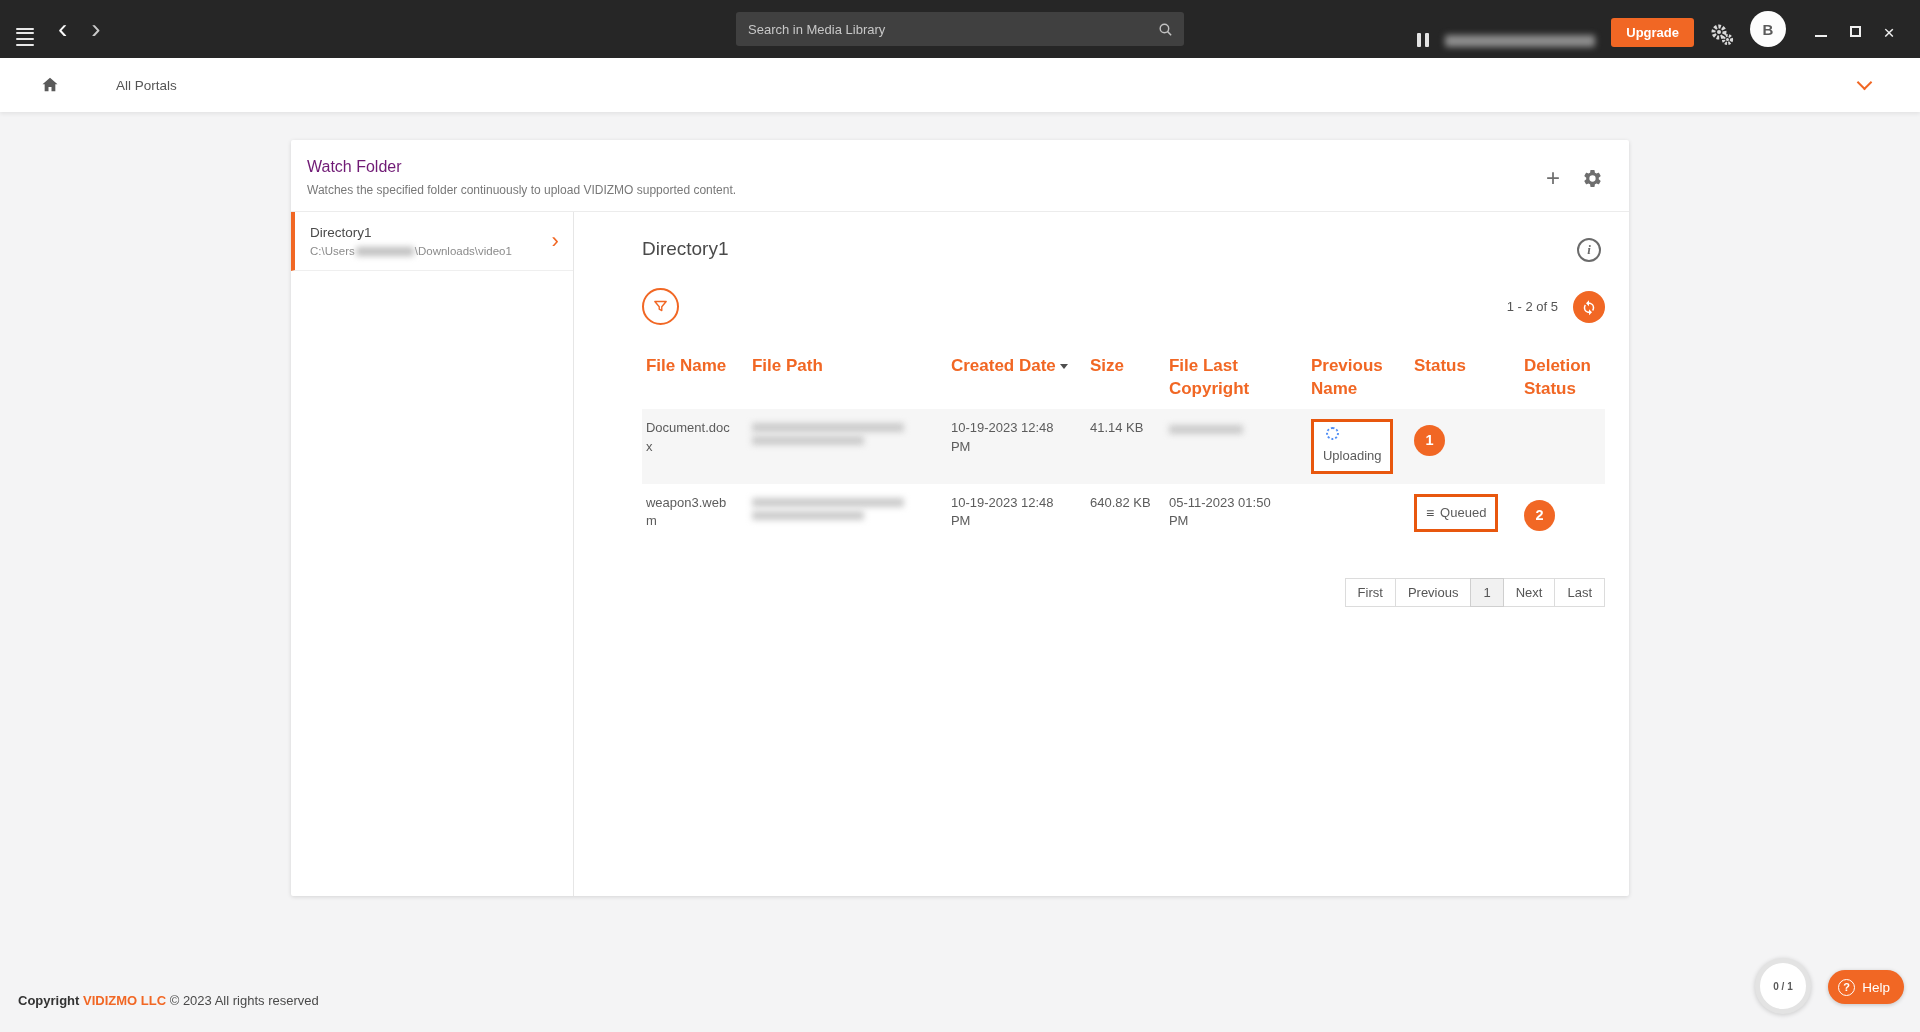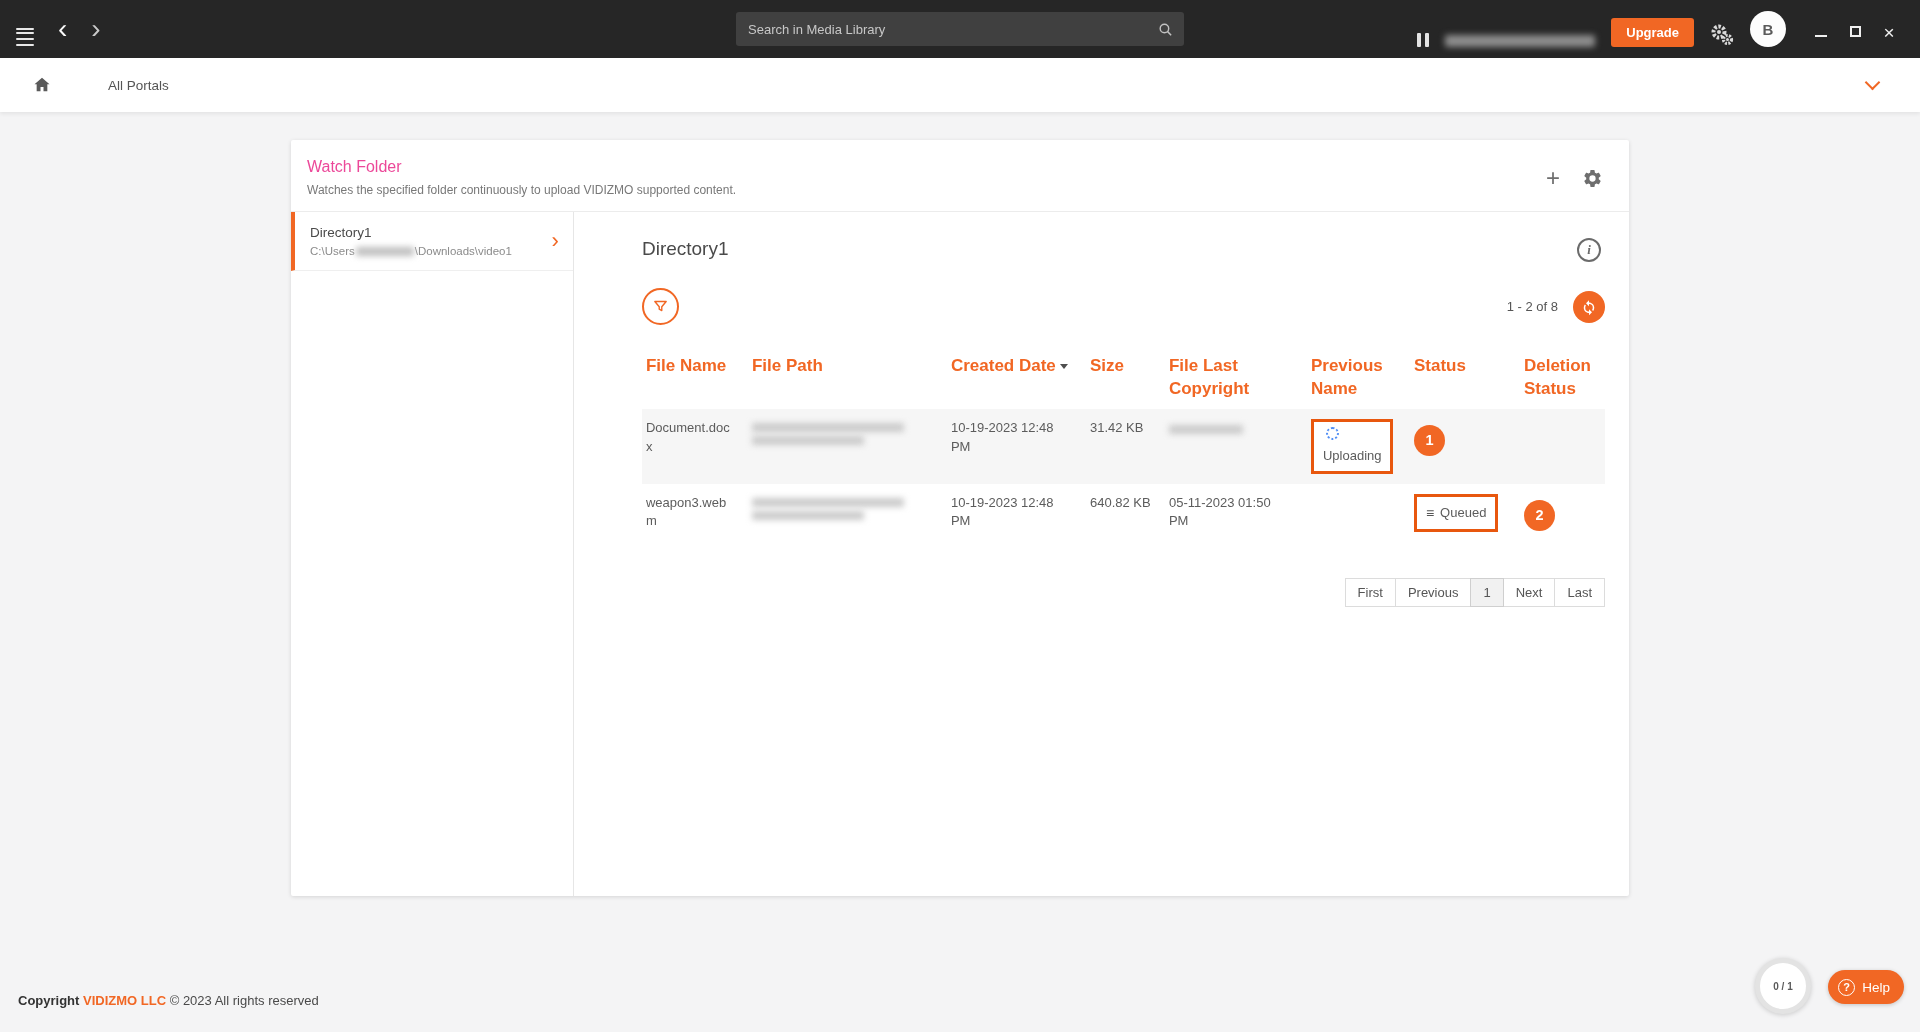--- a/index.html
+++ b/index.html
@@ -52,42 +52,42 @@
   }
   .win-controls { display: flex; align-items: center; gap: 4px; margin-left: 4px; }
   .win-controls button { width: 30px; height: 30px; background: transparent; border: 0; color: #fff; position: relative; }
   .min-bar { display: inline-block; width: 12px; height: 2px; background: #efefef; }
   .max-box { display: inline-block; width: 11px; height: 11px; border: 2px solid #efefef; }
   .close-glyph { font-size: 19px; color: #efefef; line-height: 1; }
 
   
   .breadbar {
     height: 54px; background: #fff; display: flex; align-items: center;
-    padding: 0 32px; box-shadow: 0 2px 4px rgba(0,0,0,.07); position: relative; z-index: 4;
+    padding: 0 40px; box-shadow: 0 2px 4px rgba(0,0,0,.07); position: relative; z-index: 4;
   }
   .home-btn { background: transparent; border: 0; display: flex; }
   .crumb-label { margin-left: 56px; font-size: 13.5px; color: #555; cursor: pointer; }
   .chev-down {
     margin-left: auto; width: 11px; height: 11px;
     border-right: 2.5px solid #f16724; border-bottom: 2.5px solid #f16724;
     transform: rotate(45deg); cursor: pointer; margin-right: 10px; margin-top: -5px;
   }
 
   
   .content { position: relative; height: 920px; }
   .card {
     position: absolute; left: 291px; top: 28px; width: 1338px; height: 756px;
     background: #fff; border-radius: 2px; box-shadow: 0 1px 4px rgba(0,0,0,.13);
     display: flex; flex-direction: column;
   }
   .card-header {
     display: flex; justify-content: space-between; align-items: flex-start;
     padding: 18px 26px 14px 16px; border-bottom: 1px solid #ececec;
   }
-  .card-title { font-size: 16px; font-weight: 500; color: #ec4899; }
+  .card-title { font-size: 16px; font-weight: 500; color: #701a75; }
   .card-sub { font-size: 12px; color: #787878; margin-top: 7px; }
   .card-actions { display: flex; align-items: center; gap: 22px; margin-top: 8px; }
   .plus-btn { background: transparent; border: 0; font-size: 24px; color: #6e6e6e; line-height: 1; font-weight: 400; }
   .gear-btn { background: transparent; border: 0; display: flex; }
 
   .card-body { flex: 1; display: flex; min-height: 0; gap: 44px; }
 
   
   .dir-list { width: 334px; border-right: 1px solid #e6e6e6; }
   .dir-item {
@@ -298,21 +298,21 @@
           </button>
         </div>
 
         <div class="filter-row">
           <button class="filter-btn">
             <svg viewBox="0 0 24 24" width="17" height="17">
               <path d="M4 5h16l-6.2 7.3v5.4l-3.6-1.9v-3.5L4 5z" fill="none" stroke="#f16724" stroke-width="2" stroke-linejoin="round"></path>
             </svg>
           </button>
           <div class="range-refresh">
-            <span class="range-label">1 - 2 of 8</span>
+            <span class="range-label">1 - 2 of 5</span>
             <button class="refresh-btn">
               <svg viewBox="0 0 24 24" width="18" height="18" fill="#ffffff">
                 <path d="M12 6V3L8 7l4 4V8a5 5 0 0 1 5 5 5 5 0 0 1-.9 2.85l1.46 1.46A7 7 0 0 0 19 13c0-3.87-3.13-7-7-7zm-5 7c0-1.04.32-2 .9-2.85L6.44 8.69A7 7 0 0 0 5 13c0 3.87 3.13 7 7 7v3l4-4-4-4v3a5 5 0 0 1-5-5z"></path>
               </svg>
             </button>
           </div>
         </div>
 
         <div class="ftable">
           <div class="thead">
@@ -328,21 +328,21 @@
             <div class="cell">Deletion Status</div>
           </div>
 
           <div class="trow shaded">
             <div class="cell">Document.docx</div>
             <div class="cell">
               <span class="redact redact-line redact-cell1"></span>
               <span class="redact redact-line redact-cell2"></span>
             </div>
             <div class="cell">10-19-2023 12:48 PM</div>
-            <div class="cell">31.42 KB</div>
+            <div class="cell">41.14 KB</div>
             <div class="cell">
               <span class="redact redact-line redact-machine"></span>
             </div>
             <div class="cell">
               <div class="status-box">
                 <span class="spinner"></span>
                 <span class="status-text">Uploading</span>
               </div>
             </div>
             <div class="cell">

